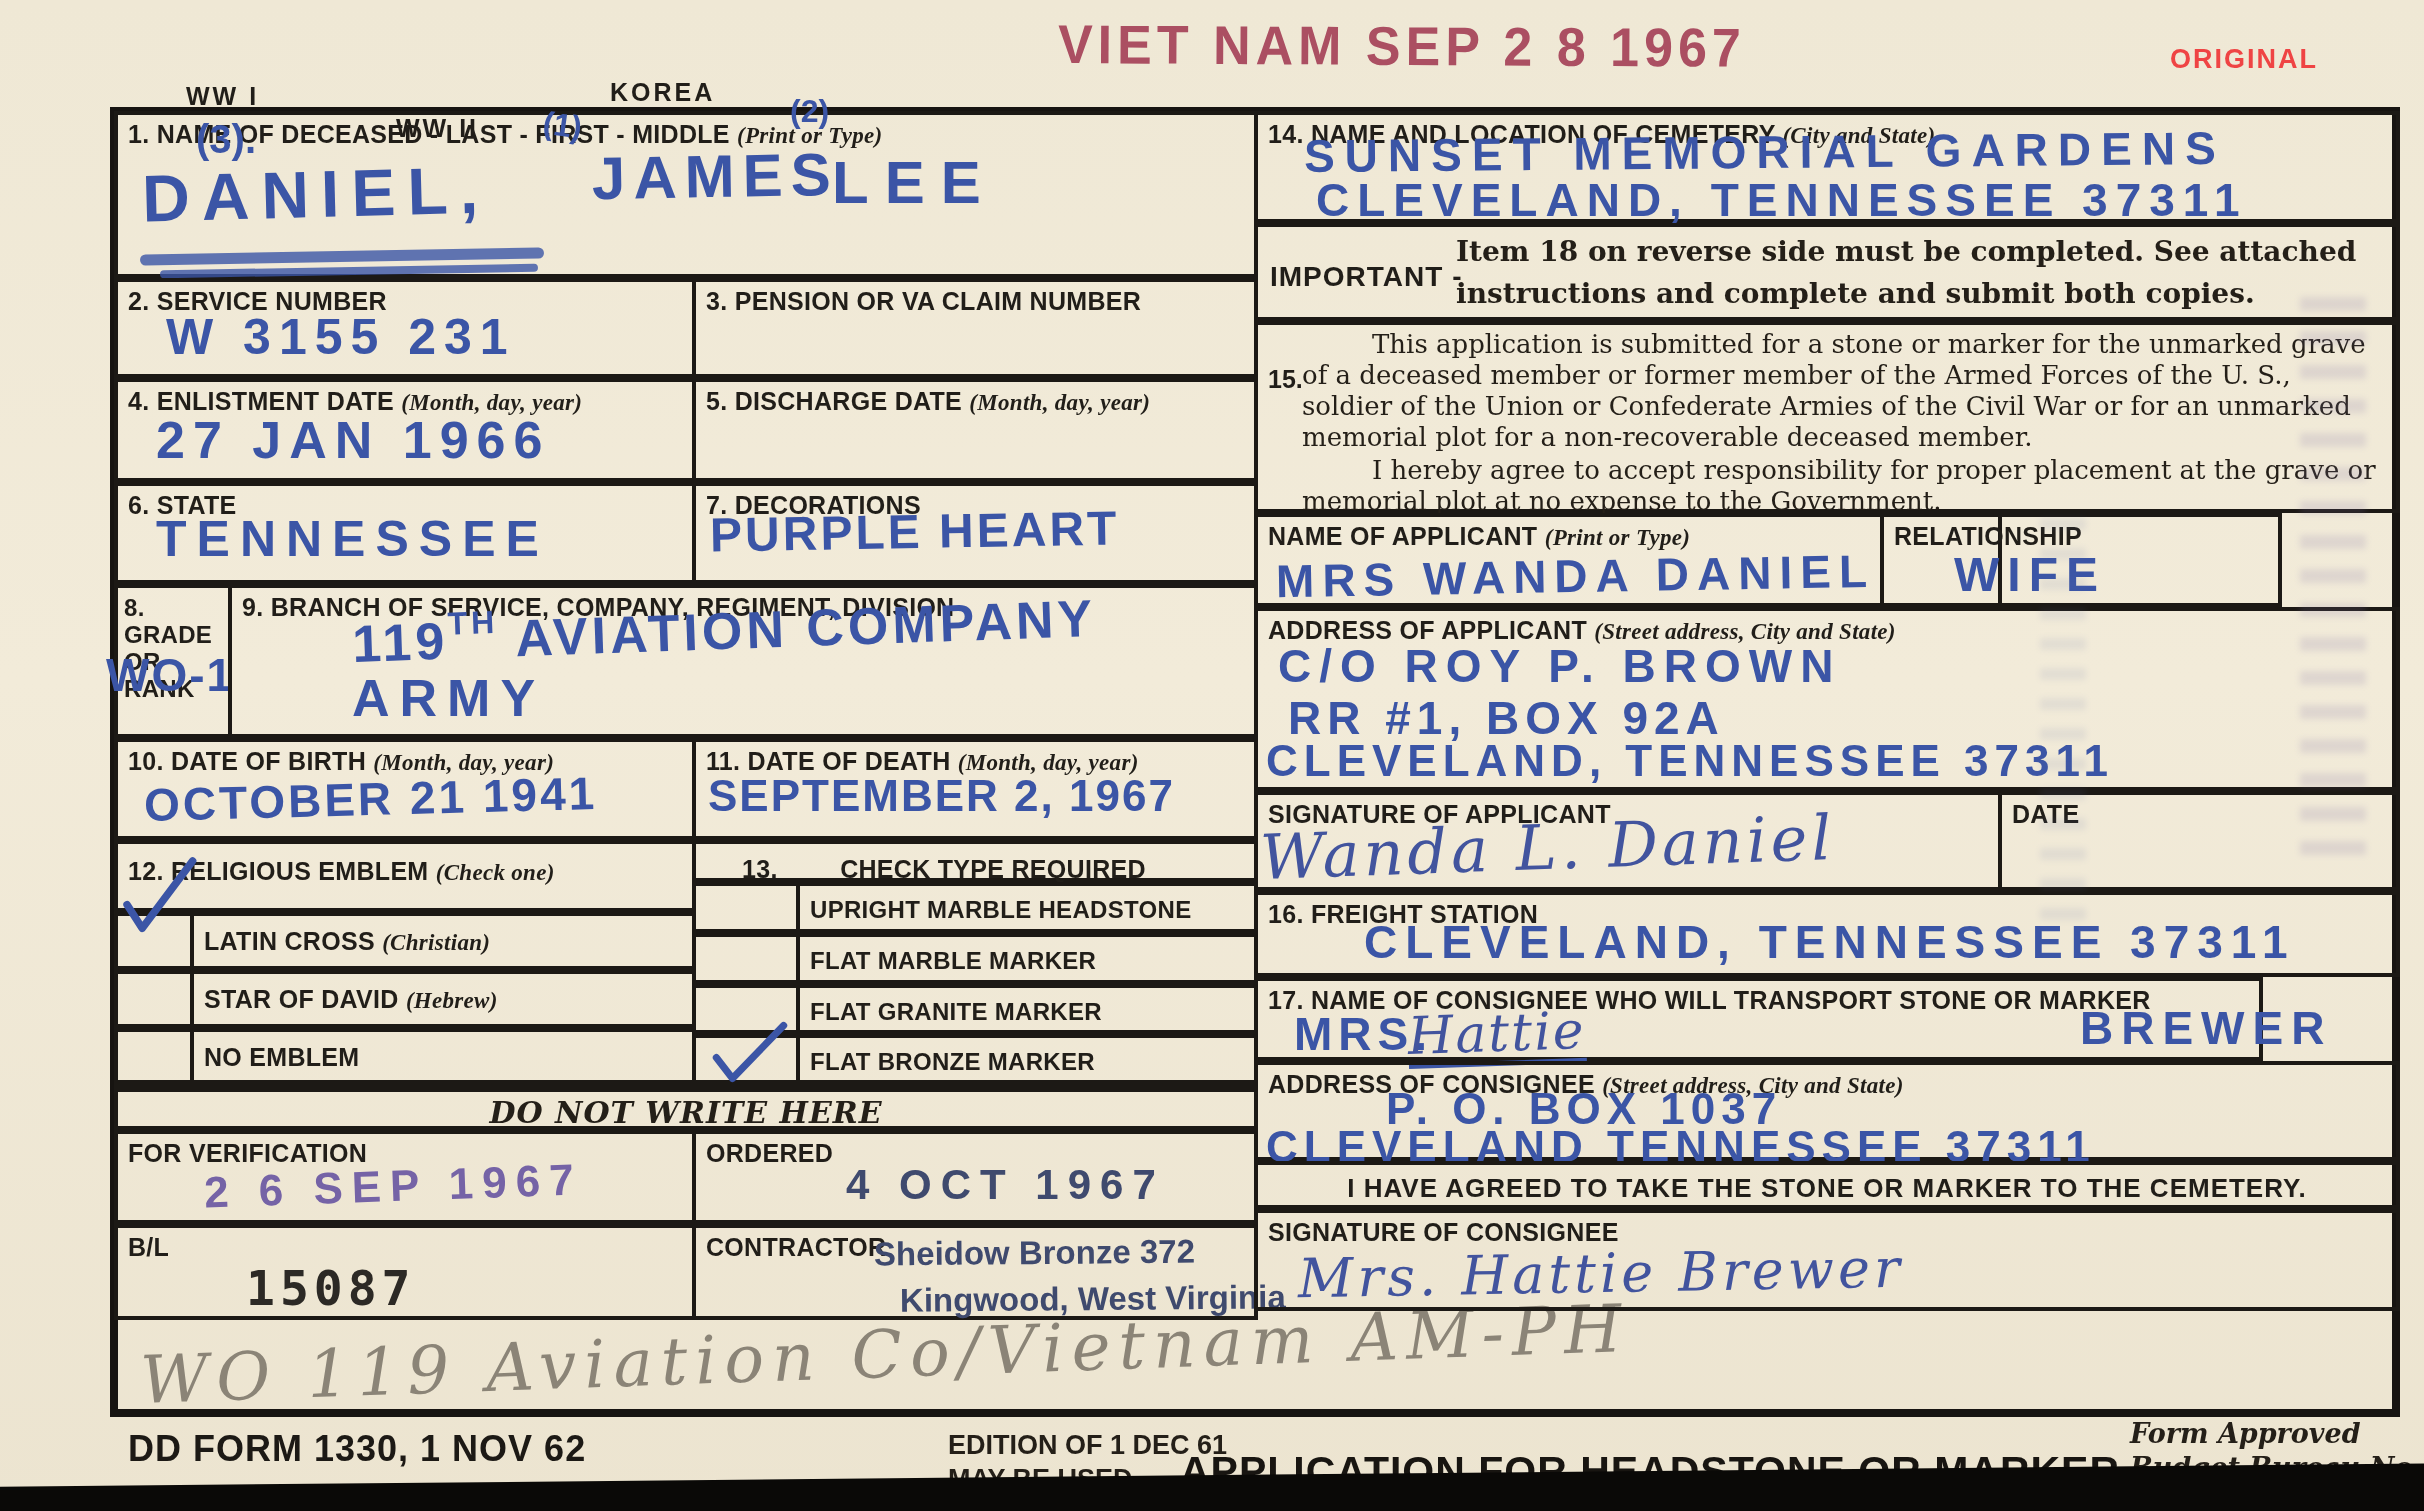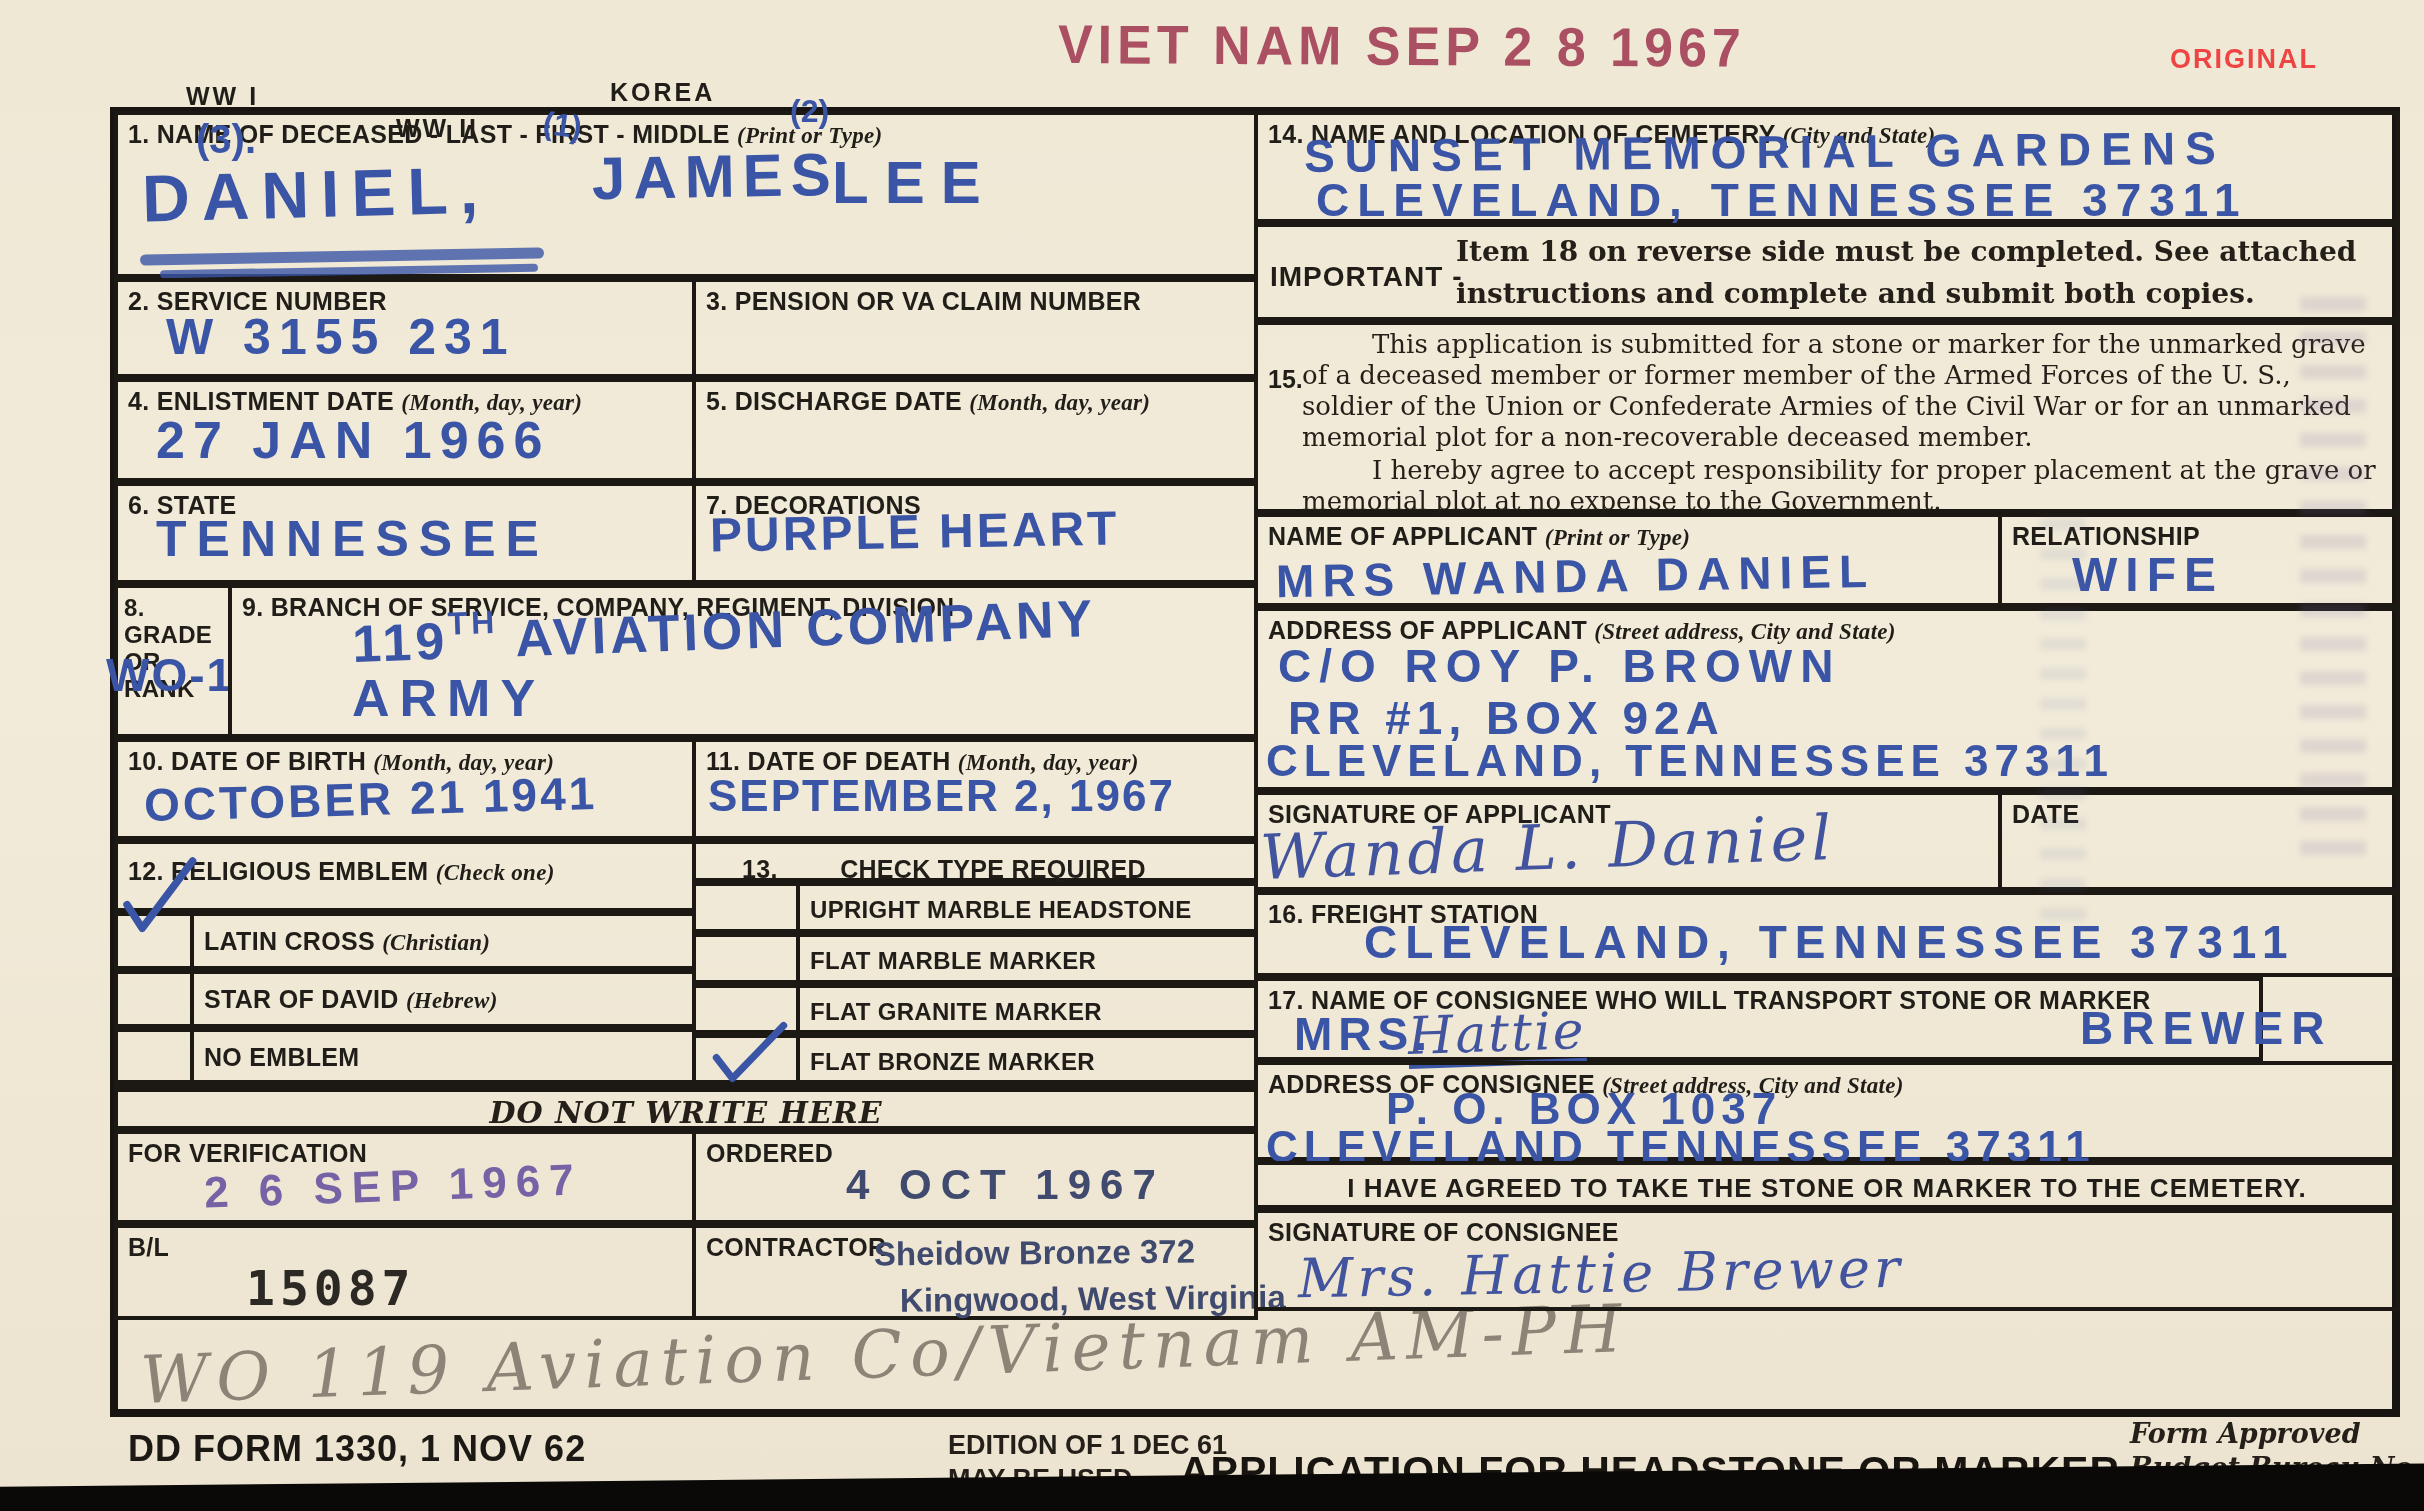--- a/index.html
+++ b/index.html
@@ -182,21 +182,21 @@
   <div class="serifTxt abs" style="left:44px;top:4px;width:1086px;font-size:26px;line-height:31px;">
     <div style="text-indent:70px;">This application is submitted for a stone or marker for the unmarked grave of a deceased member or former member of the Armed Forces of the U. S., soldier of the Union or Confederate Armies of the Civil War or for an unmarked memorial plot for a non-recoverable deceased member.</div>
     <div style="text-indent:70px;margin-top:2px;">I hereby agree to accept responsibility for proper placement at the grave or memorial plot at no expense to the Government.</div>
   </div>
 </div>
 
 <div class="cell" style="left:1254px;top:513px;width:748px;height:94px;">
   <div class="lbl"><span>NAME OF APPLICANT</span> <span class="hint">(Print or Type)</span></div>
   <div class="hw" style="left:18px;top:36px;font-size:46px;letter-spacing:8px;transform:rotate(-1deg);">MRS WANDA DANIEL</div>
 </div>
-<div class="cell" style="left:1998px;top:513px;width:402px;height:94px;">
+<div class="cell" style="left:1880px;top:513px;width:402px;height:94px;">
   <div class="lbl">RELATIONSHIP</div>
   <div class="hw" style="left:70px;top:34px;font-size:48px;letter-spacing:8px;">WIFE</div>
 </div>
 
 <div class="cell" style="left:1254px;top:607px;width:1146px;height:184px;">
   <div class="lbl"><span>ADDRESS OF APPLICANT</span> <span class="hint">(Street address, City and State)</span></div>
   <div class="hw" style="left:20px;top:32px;font-size:46px;letter-spacing:8px;">C/O ROY P. BROWN</div>
   <div class="hw" style="left:30px;top:84px;font-size:46px;letter-spacing:6px;">RR #1, BOX 92A</div>
   <div class="hw" style="left:8px;top:128px;font-size:44px;letter-spacing:6px;">CLEVELAND, TENNESSEE 37311</div>
 </div>

